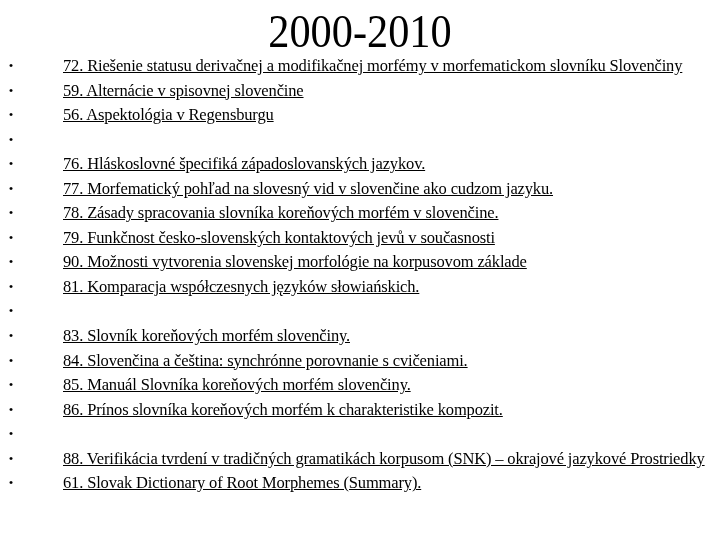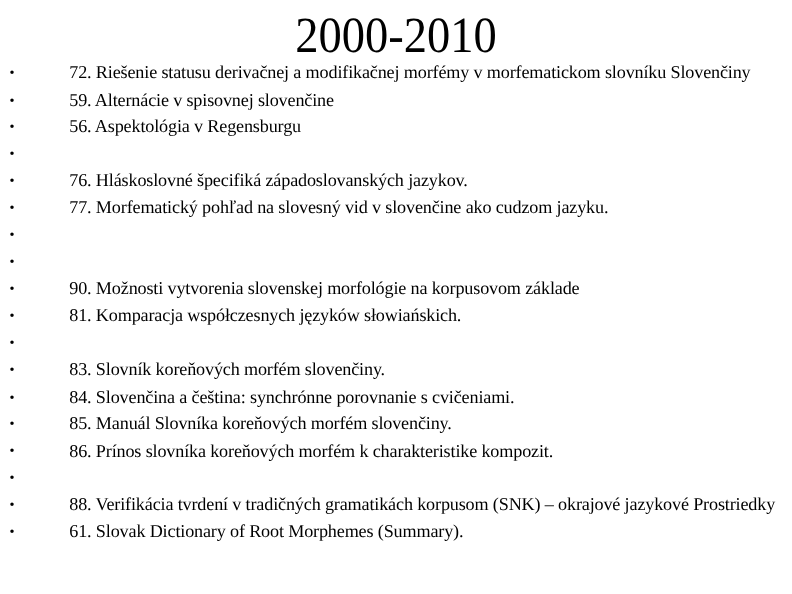--- a/index.html
+++ b/index.html
@@ -50,20 +50,21 @@
       top: 0;
       width: 8px;
       text-align: center;
       font-size: 13px;
     }
     .bullet-text {
       position: absolute;
       left: 63px;
       top: 0;
       letter-spacing: -0.15px;
+      text-decoration: underline;
     }
   </style>
 </head>
 <body>
 
 <h1 class="slide-title">2000-2010</h1>
 
 <ul class="bullet-list">
   <li class="bullet-item">
       <span class="bullet-dot">•</span>
@@ -83,23 +84,25 @@
   <li class="bullet-item">
       <span class="bullet-dot">•</span>
       <span class="bullet-text">76. Hláskoslovné špecifiká západoslovanských jazykov.</span>
     </li>
   <li class="bullet-item">
       <span class="bullet-dot">•</span>
       <span class="bullet-text">77. Morfematický pohľad na slovesný vid v slovenčine ako cudzom jazyku.</span>
     </li>
   <li class="bullet-item">
       <span class="bullet-dot">•</span>
+      <span class="bullet-text">78. Zásady spracovania slovníka koreňových morfém v slovenčine.</span>
     </li>
   <li class="bullet-item">
       <span class="bullet-dot">•</span>
+      <span class="bullet-text">79. Funkčnost česko-slovenských kontaktových jevů v současnosti</span>
     </li>
   <li class="bullet-item">
       <span class="bullet-dot">•</span>
       <span class="bullet-text">90. Možnosti vytvorenia slovenskej morfológie na korpusovom základe</span>
     </li>
   <li class="bullet-item">
       <span class="bullet-dot">•</span>
       <span class="bullet-text">81. Komparacja współczesnych języków słowiańskich.</span>
     </li>
   <li class="bullet-item">

